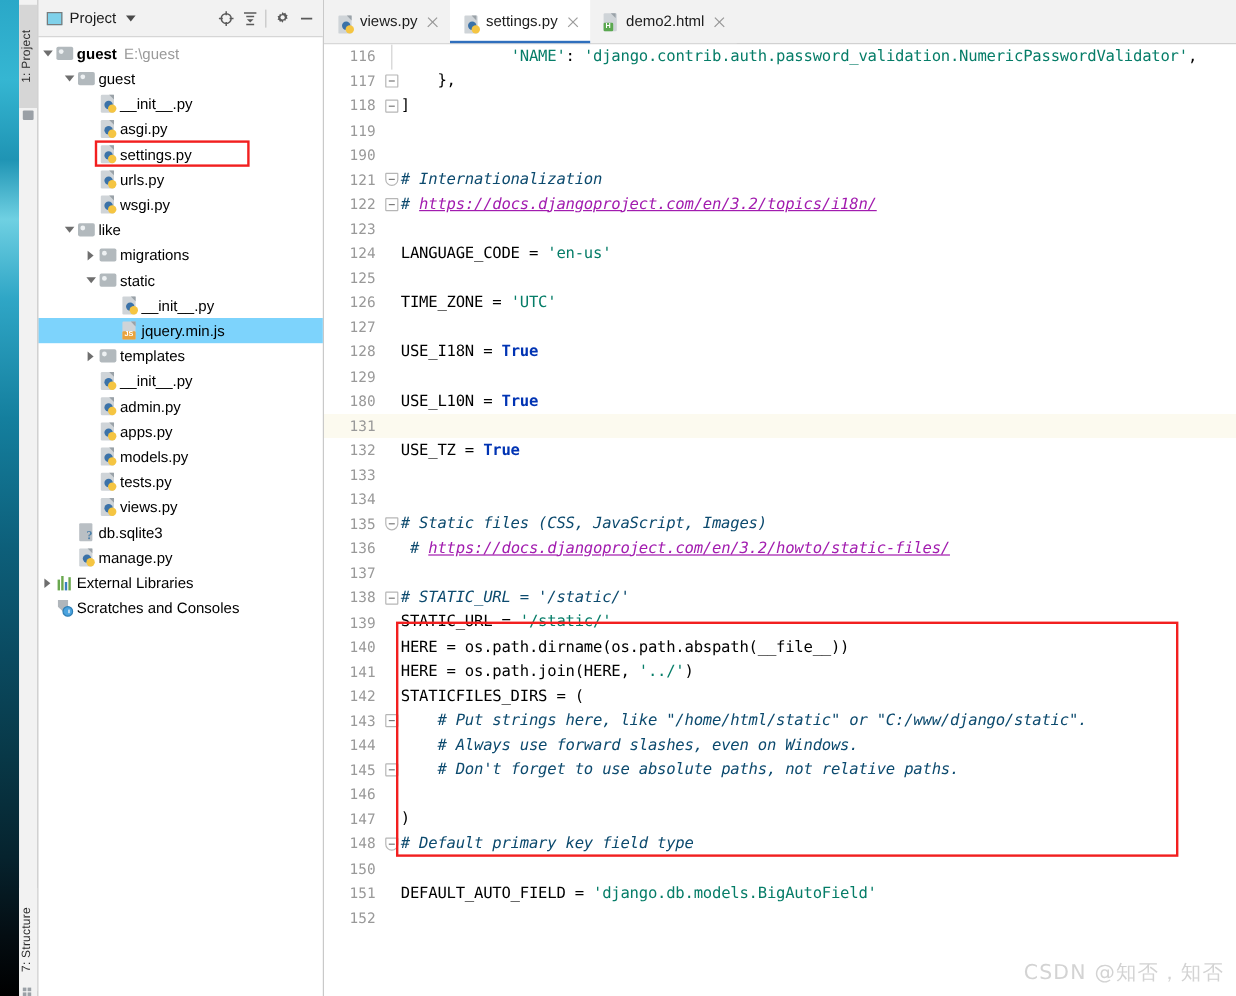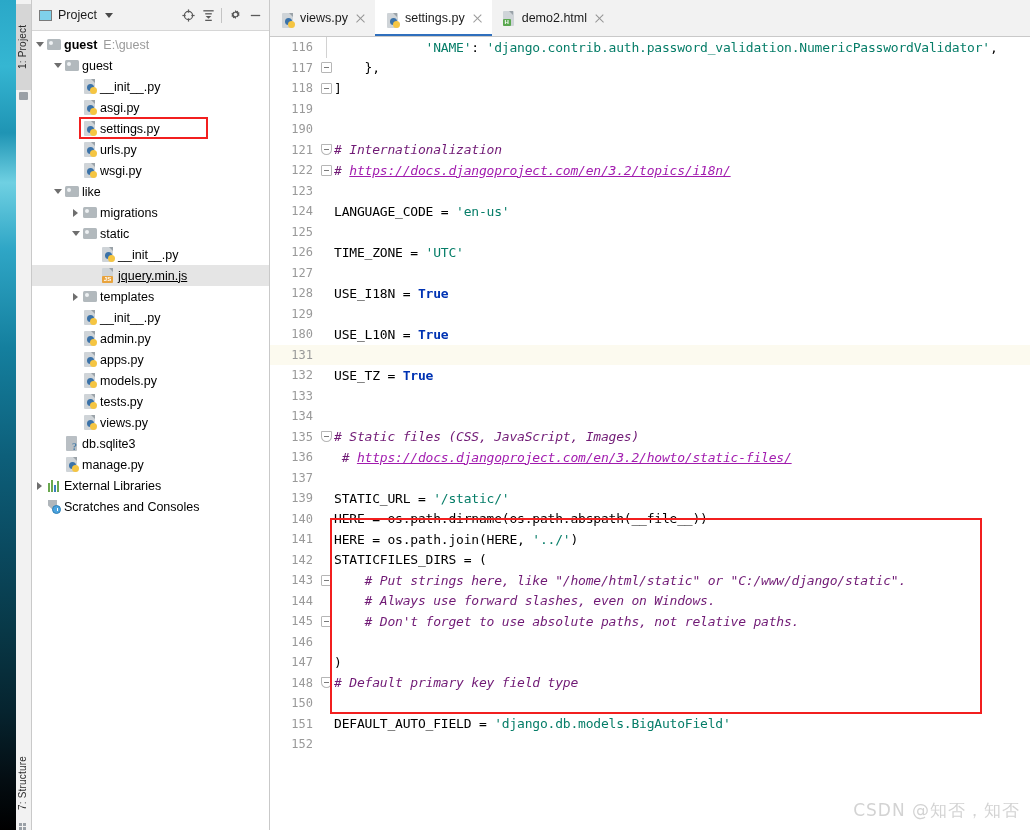--- a/index.html
+++ b/index.html
@@ -70,21 +70,21 @@
   }
   .tb-btn{width:20px;height:20px;display:flex;align-items:center;justify-content:center;}
   #hdr-sep{width:1px;height:15px;background:#c4c4c4;margin:0 3px;}
 
   
   #tree{padding-top:3px;font-size:12.5px;color:#000;}
   .row{
     height:21px;display:flex;align-items:center;
     white-space:nowrap;position:relative;padding-left:2px;
   }
-  .row.selected{background:#e5e5e5;text-decoration:underline;}
+  .row.selected{background:#7dd3fc;}
   .arrow{
     width:13px;height:21px;display:flex;align-items:center;justify-content:center;
     flex:none;
   }
   .arrow i{
     width:0;height:0;border-left:4px solid transparent;border-right:4px solid transparent;
     border-top:5px solid #6e6e6e;
   }
   .arrow.closed i{
     border:0;border-top:4px solid transparent;border-bottom:4px solid transparent;
@@ -216,21 +216,21 @@
     content:"";position:absolute;left:2px;top:4px;width:5px;height:1px;background:#7a7a7a;
   }
   .fold .box.arrowdown{border-radius:1px 1px 6px 6px;}
   .code{
     flex:1;white-space:pre;font-size:13px;
     font-family:"DejaVu Sans Mono", monospace;
     color:#000;letter-spacing:-0.2px;
   }
   .kw{color:#0033b3;font-weight:bold;}
   .str{color:#067d68;}
-  .cmt{color:#701a75;font-style:italic;}
+  .cmt{color:#0c4a6e;font-style:italic;}
   .lnk{color:#a21caf;font-style:italic;text-decoration:underline;}
 
   
   #code-highlight{
     position:absolute;left:330px;top:518px;width:652px;height:196px;
     border:2.5px solid #f21f1f;box-sizing:border-box;z-index:9;pointer-events:none;
   }
 
   
   #watermark{
@@ -739,20 +739,27 @@
         <span class="gutter">136</span>
         <span class="fold"></span>
         <span class="code"> <span class="cmt"># </span><span class="lnk">https://docs.djangoproject.com/en/3.2/howto/static-files/</span></span>
       </div>
       <div class="cline">
         <span class="gutter">137</span>
         <span class="fold"></span>
         <span class="code">&nbsp;</span>
       </div>
       <div class="cline">
+        <span class="gutter">138</span>
+        <span class="fold">
+          <span class="box"></span>
+        </span>
+        <span class="code"><span class="cmt"># STATIC_URL = '/static/'</span></span>
+      </div>
+      <div class="cline">
         <span class="gutter">139</span>
         <span class="fold"></span>
         <span class="code">STATIC_URL = <span class="str">'/static/'</span></span>
       </div>
       <div class="cline">
         <span class="gutter">140</span>
         <span class="fold"></span>
         <span class="code">HERE = os.path.dirname(os.path.abspath(__file__))</span>
       </div>
       <div class="cline">

